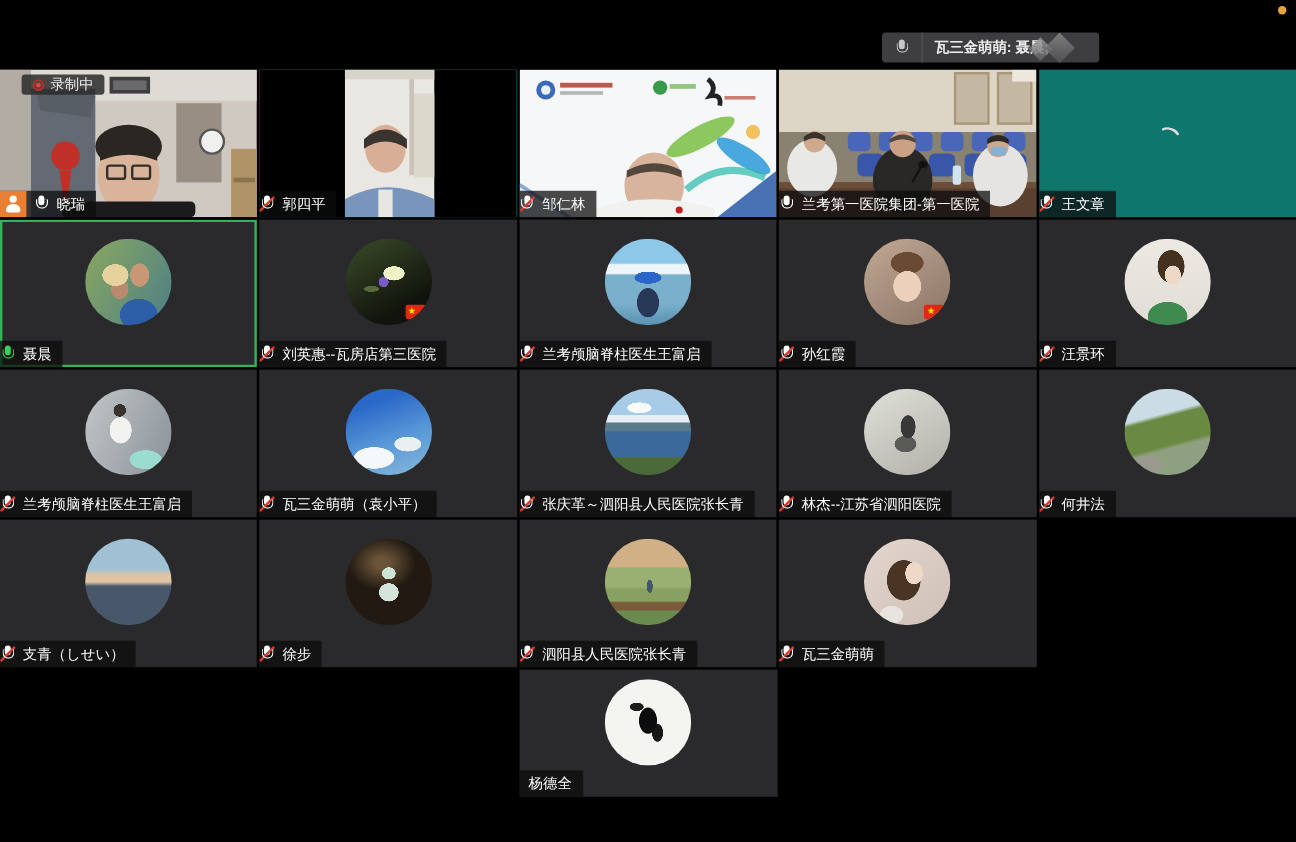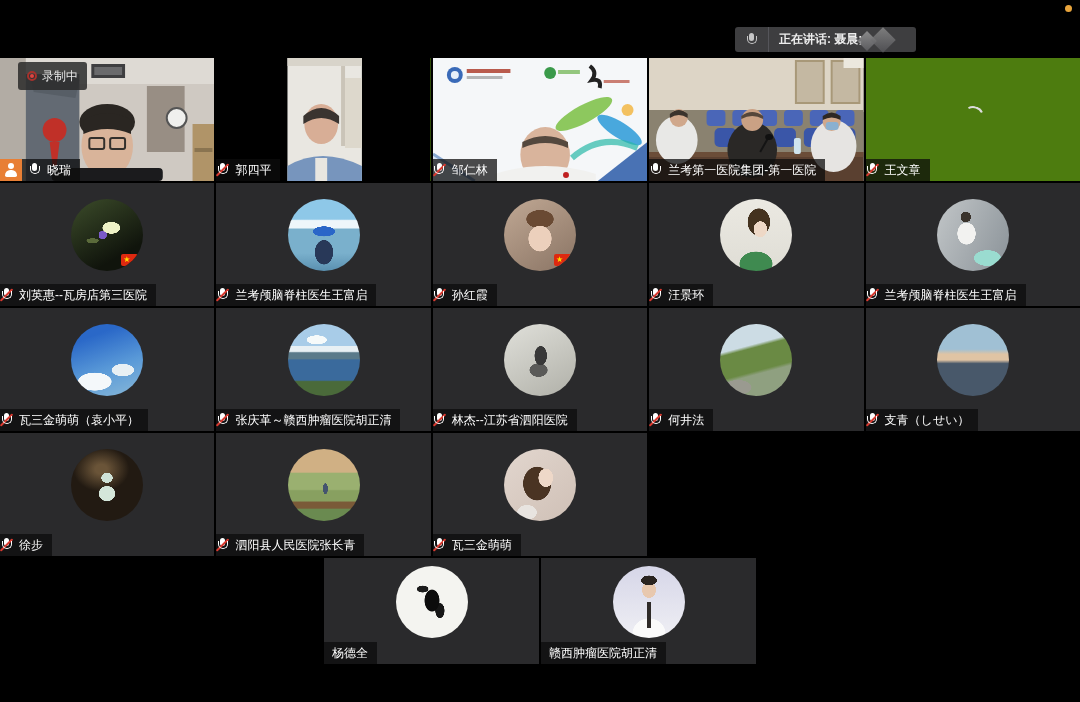--- a/index.html
+++ b/index.html
@@ -26,21 +26,21 @@
 
   
   .grid-main { position:absolute; top:58px; left:0; width:1080px;
     display:grid; grid-template-columns:repeat(5,1fr); grid-auto-rows:123px;
     gap:2px; background:#000; }
   .row-bottom { position:absolute; top:558px; left:0; width:1080px; height:106px;
     display:flex; justify-content:center; gap:2px; }
   .row-bottom .tile { width:215px; height:106px; }
 
   .tile { position:relative; background:#2a2a2c; overflow:hidden; }
-  .tile.black { background:#4d7c0f; }
+  .tile.black { background:#0f766e; }
   .tile.speaking { box-shadow:inset 0 0 0 2px #30b457; }
   .tile svg.scene { display:block; width:100%; height:100%; }
 
   
   .av { position:absolute; left:50%; top:16px; transform:translateX(-50%);
     width:72px; height:72px; border-radius:50%; overflow:hidden; }
   .row-bottom .av { top:8px; }
 
   .av-niechen { background:
     radial-gradient(18px 15px at 35% 42%, #e6d29c 60%, transparent 61%),
@@ -136,21 +136,21 @@
   .mic::before { content:""; position:absolute; left:4px; top:0; width:5px; height:8px;
     border-radius:2.5px; background:var(--mc); }
   .mic::after { content:""; position:absolute; left:1.5px; top:3px; width:8px; height:7px;
     border:1.5px solid var(--mc); border-top:none; border-radius:0 0 7px 7px; }
   .mic.green { --mc:#35d05e; }
   .mic.gray  { --mc:#c6c6c6; }
   .mic .slash { position:absolute; left:-2px; top:6px; width:17px; height:2px;
     background:#d93a30; border-radius:1px; transform:rotate(-45deg); }
 
   
-  .rec-badge { position:absolute; left:18px; top:4px; height:28px;
+  .rec-badge { position:absolute; left:18px; top:4px; height:17px;
     background:rgba(42,42,42,.85); border-radius:3px; display:flex; align-items:center;
     gap:5px; padding:0 9px; color:#e9e9e9; font-size:12px; z-index:6;text-align:center; }
   .rec-icon { width:10px; height:10px; border-radius:50%; border:2px solid #a8322c;
     position:relative; flex:0 0 auto; }
   .rec-icon::before { content:""; position:absolute; left:1px; top:1px; width:4px; height:4px;
     border-radius:50%; background:#e04340; }
 
   
   .spinner { position:absolute; left:96px; top:48px; width:22px; height:22px;
     border:2px solid transparent; border-top:2px solid #dcdcdc; border-radius:50%;
@@ -160,21 +160,21 @@
 <body>
 
 <div class="stage">
 
   <div class="status-dot"></div>
 
   <div class="speak-pill">
     <span class="mic-zone">
         <span class="mic gray"></span>
       </span>
-    <span class="txt">正在讲话: 聂晨;</span>
+    <span class="txt">瓦三金萌萌: 聂晨;</span>
     <span class="wm"></span>
   </div>
 
   <div class="grid-main">
 
     <div class="tile">
       <svg class="scene" viewBox="0 0 216 123" preserveAspectRatio="none">
         <rect width="216" height="123" fill="#cfc9c2"></rect>
         <rect width="216" height="26" fill="#dedad4"></rect>
         <rect x="92" y="6" width="34" height="14" fill="#3e3e40"></rect>
@@ -305,20 +305,27 @@
     <div class="tile black">
       <div class="spinner"></div>
       <div class="nametag">
         <span class="mic">
             <span class="slash"></span>
           </span>
         <span>王文章</span>
       </div>
     </div>
 
+    <div class="tile speaking">
+      <div class="av av-niechen"></div>
+      <div class="nametag">
+        <span class="mic green"></span>
+        <span>聂晨</span>
+      </div>
+    </div>
 
     <div class="tile">
       <div class="av av-liuyinghui">
         <span class="flag"></span>
       </div>
       <div class="nametag">
         <span class="mic">
             <span class="slash"></span>
           </span>
         <span>刘英惠--瓦房店第三医院</span>
@@ -377,21 +384,21 @@
         <span>瓦三金萌萌（袁小平）</span>
       </div>
     </div>
 
     <div class="tile">
       <div class="av av-zhangqingge"></div>
       <div class="nametag">
         <span class="mic">
             <span class="slash"></span>
           </span>
-        <span>张庆革～赣西肿瘤医院胡正清</span>
+        <span>张庆革～泗阳县人民医院张长青</span>
       </div>
     </div>
 
     <div class="tile">
       <div class="av av-linjie"></div>
       <div class="nametag">
         <span class="mic">
             <span class="slash"></span>
           </span>
         <span>林杰--江苏省泗阳医院</span>
@@ -452,21 +459,15 @@
 
   <div class="row-bottom">
 
     <div class="tile">
       <div class="av av-yangdequan"></div>
       <div class="nametag no-pad">
         <span>杨德全</span>
       </div>
     </div>
 
-    <div class="tile">
-      <div class="av av-huzhengqing"></div>
-      <div class="nametag no-pad">
-        <span>赣西肿瘤医院胡正清</span>
-      </div>
-    </div>
   </div>
 
 </div>
 
 </body></html>

